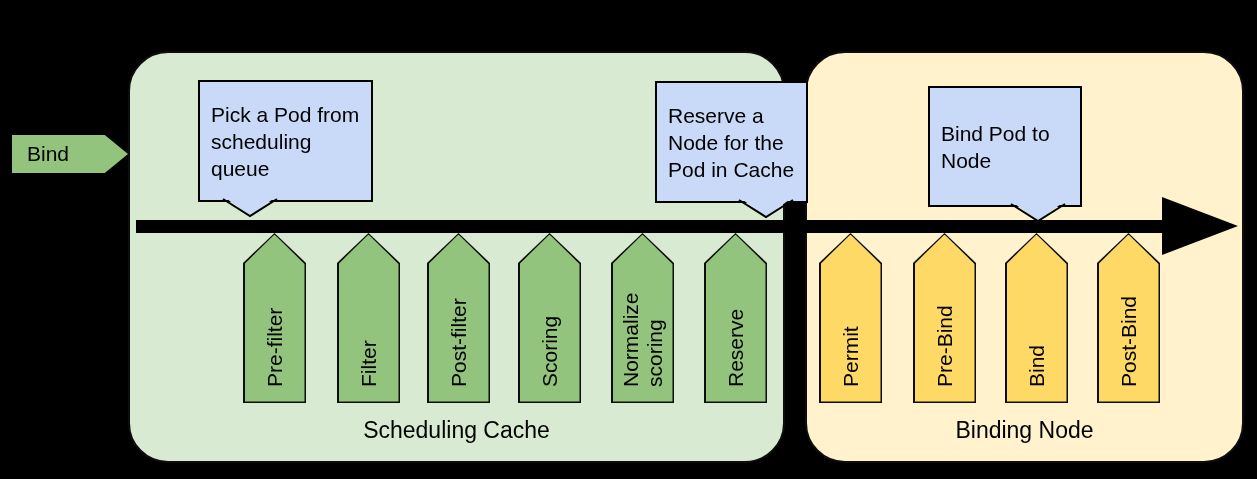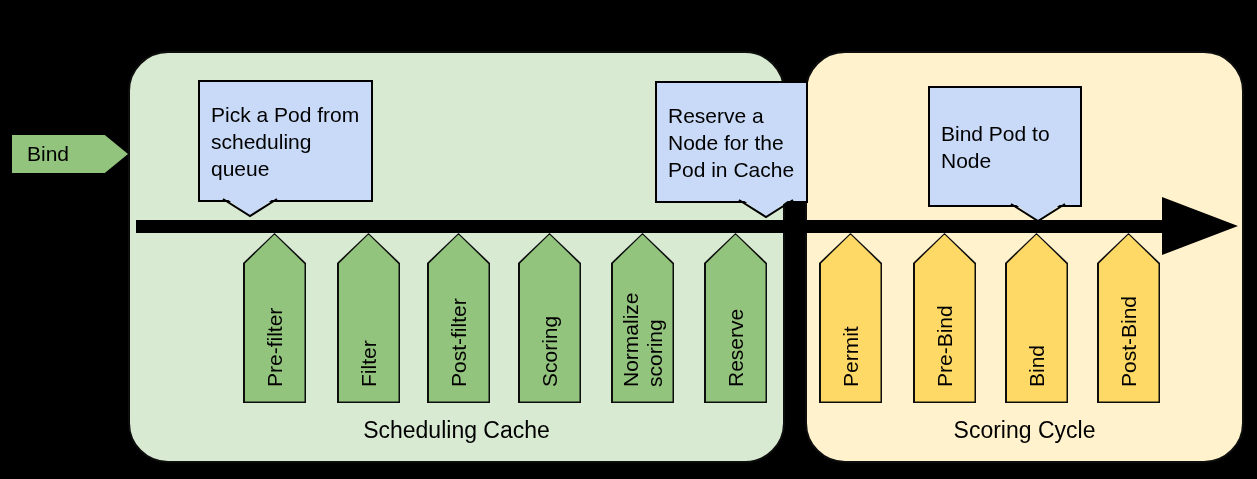--- a/index.html
+++ b/index.html
@@ -178,15 +178,15 @@
   </div>
   <div class="pent yellow y4">
     <div class="shape"></div>
       <div class="shape-fill"></div>
     <div class="plabel">
         <span>Post-Bind</span>
       </div>
   </div>
 
   <div class="cycle-label sched">Scheduling Cache</div>
-  <div class="cycle-label bind">Scoring Cycle</div>
+  <div class="cycle-label bind">Binding Node</div>
 
 </div>
 
 </body></html>

